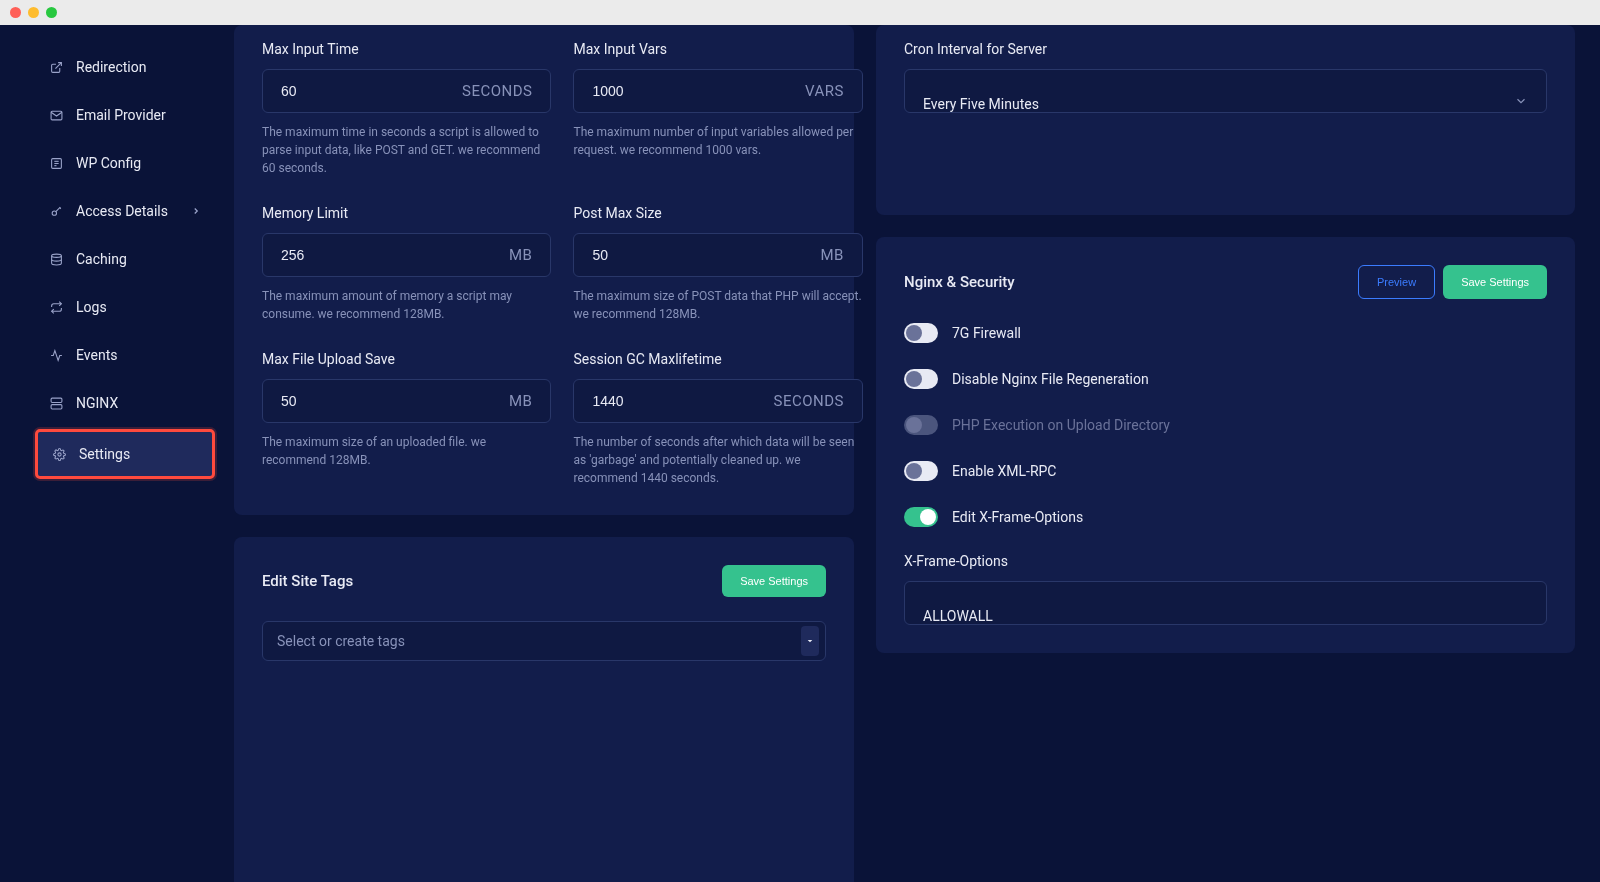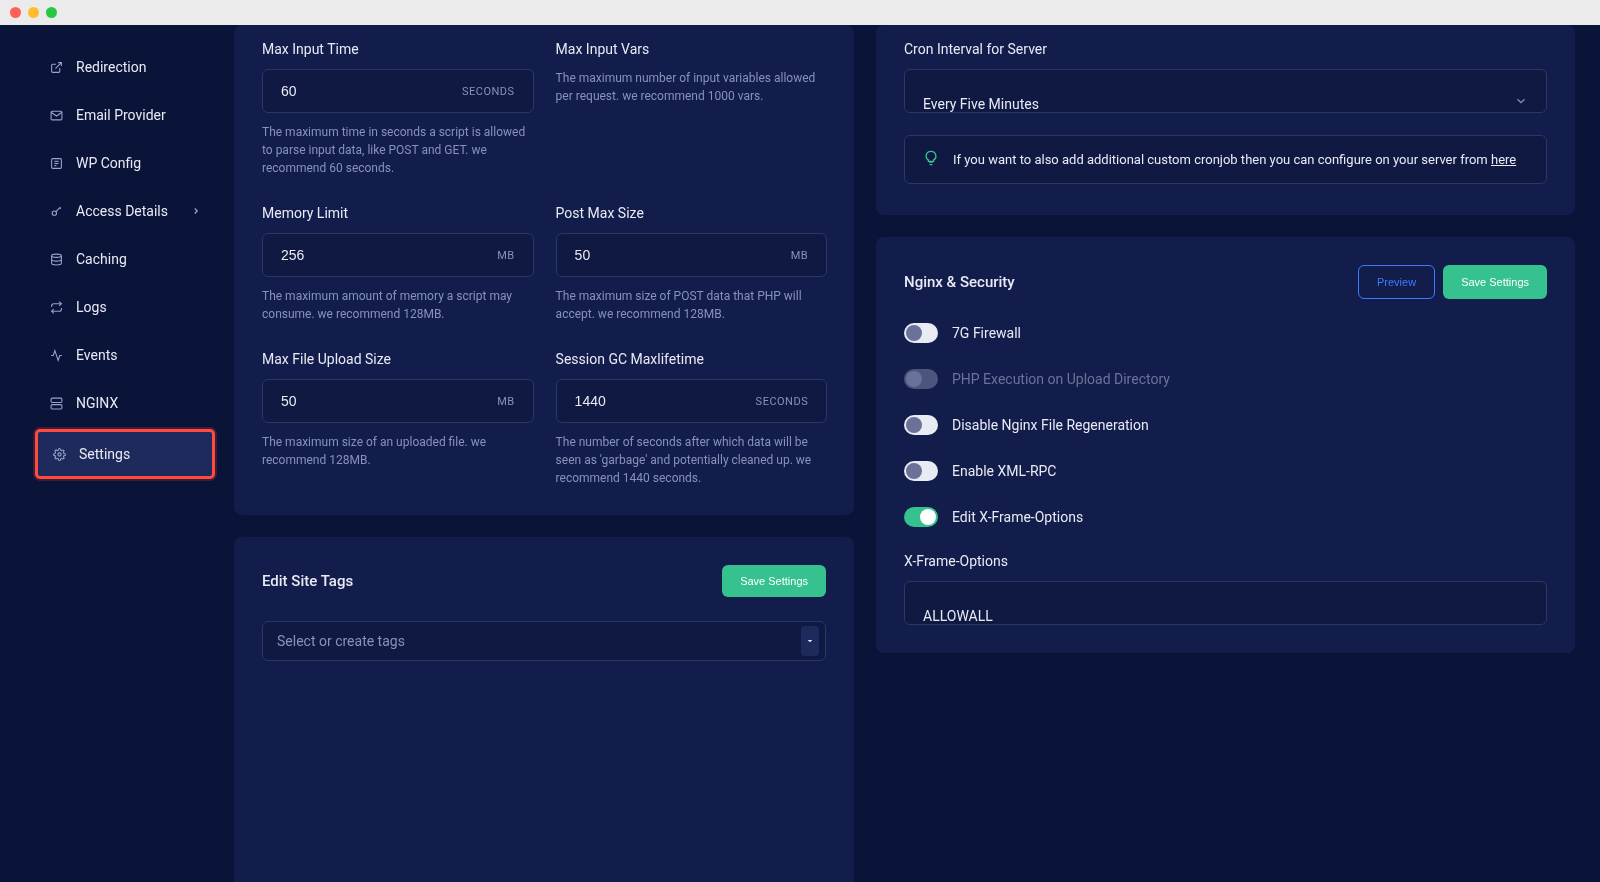--- a/index.html
+++ b/index.html
@@ -96,21 +96,21 @@
 .input-wrap input {
   background: transparent;
   border: none;
   outline: none;
   color: #e8eaf4;
   font-size: 14px;
   flex: 1;
 }
 .input-wrap .unit {
   color: #8892b9;
-  font-size: 11px;
+  font-size: 15px;
   letter-spacing: 0.5px;
 }
 .help {
   font-size: 12px;
   color: #8892b9;
   margin-top: 10px;
   line-height: 1.5;
 }
 .section-head {
   display: flex;
@@ -299,40 +299,44 @@
           <div>
             <div class="field-label">Max Input Time</div>
             <div class="input-wrap">
               <input value="60" style="">
               <span class="unit">SECONDS</span>
             </div>
             <div class="help">The maximum time in seconds a script is allowed to parse input data, like POST and GET. we recommend 60 seconds.</div>
           </div>
           <div>
             <div class="field-label">Max Input Vars</div>
+            <div class="input-wrap">
+              <input value="1000" style="">
+              <span class="unit">VARS</span>
+            </div>
             <div class="help">The maximum number of input variables allowed per request. we recommend 1000 vars.</div>
           </div>
           <div>
             <div class="field-label">Memory Limit</div>
             <div class="input-wrap">
               <input value="256" style="">
               <span class="unit">MB</span>
             </div>
             <div class="help">The maximum amount of memory a script may consume. we recommend 128MB.</div>
           </div>
           <div>
             <div class="field-label">Post Max Size</div>
             <div class="input-wrap">
               <input value="50" style="">
               <span class="unit">MB</span>
             </div>
             <div class="help">The maximum size of POST data that PHP will accept. we recommend 128MB.</div>
           </div>
           <div>
-            <div class="field-label">Max File Upload Size</div>
+            <div class="field-label">Max File Upload Save</div>
             <div class="input-wrap">
               <input value="50" style="">
               <span class="unit">MB</span>
             </div>
             <div class="help">The maximum size of an uploaded file. we recommend 128MB.</div>
           </div>
           <div>
             <div class="field-label">Session GC Maxlifetime</div>
             <div class="input-wrap">
               <input value="1440" style="">
@@ -363,58 +367,48 @@
       <div class="card" style="padding-top:16px; min-height:190px;">
         <div class="field-label">Cron Interval for Server</div>
         <div class="select-wrap">
           <span class="sel-text">Every Five Minutes</span>
           <span class="chev-d">
             <svg width="14" height="14" viewBox="0 0 24 24" fill="none" stroke="currentColor" stroke-width="2">
                 <polyline points="6 9 12 15 18 9"></polyline>
               </svg>
           </span>
         </div>
-        <div class="notice">
-          <span class="bulb">
-            <svg width="16" height="16" viewBox="0 0 24 24" fill="none" stroke="currentColor" stroke-width="2">
-                <path d="M9 18h6M10 22h4M12 2a7 7 0 0 0-4 12.9V17h8v-2.1A7 7 0 0 0 12 2z"></path>
-              </svg>
-          </span>
-          <span>
-            <span>If you want to also add additional custom cronjob then you can configure on your server from </span><a href="#" class="link">here</a>
-          </span>
-        </div>
       </div>
 
       <div class="card">
         <div class="section-head">
           <div class="section-title">Nginx &amp; Security</div>
           <div style="display:flex;gap:8px;">
             <button class="btn btn-outline">Preview</button>
             <button class="btn btn-green">Save Settings</button>
           </div>
         </div>
         <div>
           <div class="toggle-row">
             <div class="toggle">
                 <div class="knob"></div>
               </div>
             <div class="tlabel">7G Firewall</div>
           </div>
           <div class="toggle-row">
+            <div class="toggle">
+                <div class="knob"></div>
+              </div>
+            <div class="tlabel">Disable Nginx File Regeneration</div>
+          </div>
+          <div class="toggle-row">
             <div class="toggle disabled">
                 <div class="knob"></div>
               </div>
             <div class="tlabel muted">PHP Execution on Upload Directory</div>
-          </div>
-          <div class="toggle-row">
-            <div class="toggle">
-                <div class="knob"></div>
-              </div>
-            <div class="tlabel">Disable Nginx File Regeneration</div>
           </div>
           <div class="toggle-row">
             <div class="toggle">
                 <div class="knob"></div>
               </div>
             <div class="tlabel">Enable XML-RPC</div>
           </div>
           <div class="toggle-row">
             <div class="toggle on">
                 <div class="knob"></div>

